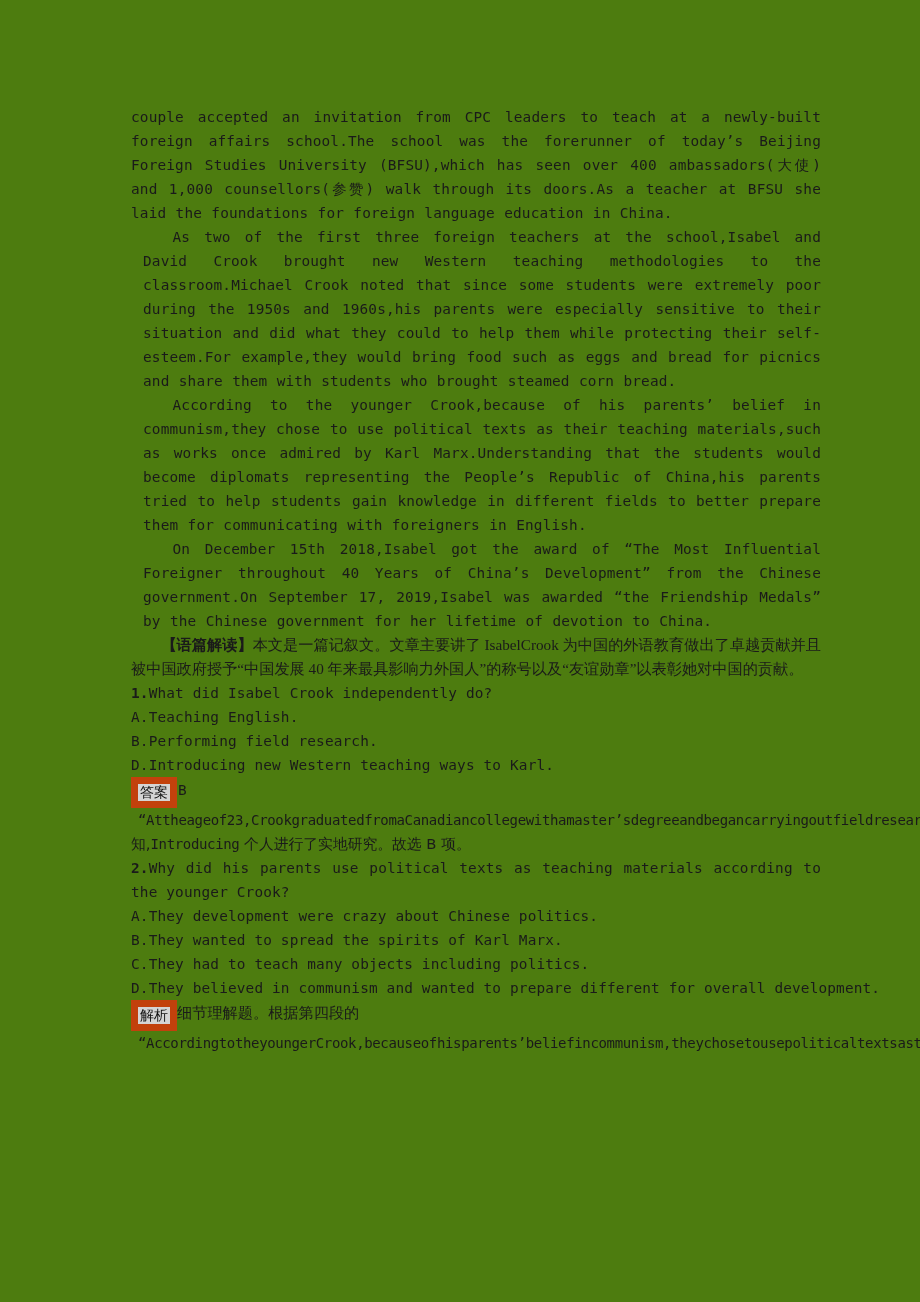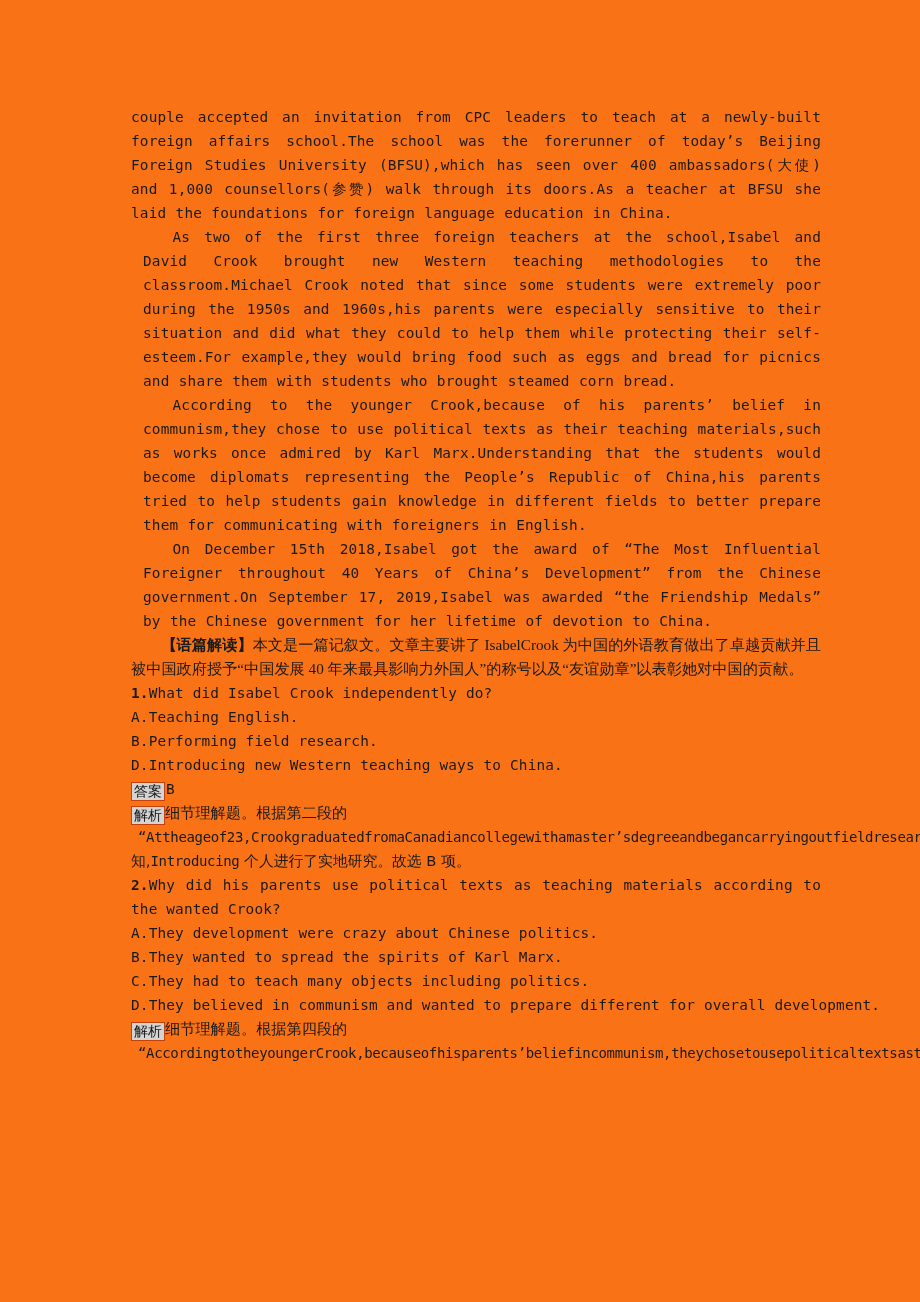--- a/index.html
+++ b/index.html
@@ -15,21 +15,21 @@
     font-family: "DejaVu Sans Mono", "Liberation Mono", monospace;
     color: #000000;
     overflow: hidden;
   }
   .page {
     position: absolute;
     left: 0;
     top: 0;
     width: 920px;
     height: 1302px;
-    background: #f97316;
+    background: #4d7c0f;
   }
   .content {
     position: absolute;
     left: 131px;
     top: 105px;
     width: 690px;
   }
 
   
   .para {
@@ -95,21 +95,21 @@
     line-height: 24px;
     margin: 0;
     font-family: "DejaVu Sans", "Liberation Sans", sans-serif;
     font-size: 14.5px;
     color: #1a1a1a;
     white-space: nowrap;
   }
   .tagbox {
     display: inline-block;
     background: #d4d4d4;
-    border: 1px solid #c2410c;
+    border: 7px solid #c2410c;
     padding: 0px 2px 0px 2px;
     font-size: 14px;
     line-height: 17px;
     vertical-align: -2px;
     font-family: "DejaVu Sans", "Liberation Sans", sans-serif;
     color: #111111;
     font-weight: normal;
   }
   .tagval {
     font-family: "DejaVu Sans Mono", "Liberation Mono", monospace;
@@ -153,29 +153,28 @@
     <p class="para indent">According to the younger Crook,because of his parents’ belief in communism,they chose to use political texts as their teaching materials,such as works once admired by Karl Marx.Understanding that the students would become diplomats representing the People’s Republic of China,his parents tried to help students gain knowledge in different fields to better prepare them for communicating with foreigners in English.</p>
 
     <p class="para indent">On December 15th 2018,Isabel got the award of “The Most Influential Foreigner throughout 40 Years of China’s Development” from the Chinese government.On September 17, 2019,Isabel was awarded “the Friendship Medals” by the Chinese government for her lifetime of devotion to China.</p>
 
     <p class="cn-para"><span class="cn-head">【语篇解读】</span><span>本文是一篇记叙文。文章主要讲了 IsabelCrook 为中国的外语教育做出了卓越贡献并且被中国政府授予“中国发展 40 年来最具影响力外国人”的称号以及“友谊勋章”以表彰她对中国的贡献。</span></p>
 
     <p class="qline"><span class="qnum">1.</span><span>What did Isabel Crook independently do?</span></p>
 
     <p class="optline">A.Teaching English.</p>
     <p class="optline">B.Performing field research.</p>
-    <p class="optline">D.Introducing new Western teaching ways to China.</p>
+    <p class="optline">D.Introducing new Western teaching ways to Karl.</p>
 
     <p class="tagline"><span class="tagbox">答案</span><span class="tagval">B</span></p>
 
-    <p class="tagline"><span class="tagbox">解析</span><span class="tagtext">细节理解题。根据第二段的</span></p>
 
     <p class="quoteblock"><span>“Attheageof23,CrookgraduatedfromaCanadiancollegewithamaster’sdegreeandbegancarryingoutfieldresearchinLiCountyofSichuanProvince.”</span><span class="cn">可知,</span><span>Introducing</span><span class="cn"> 个人进行了实地研究。故选 B 项。</span></p>
 
-    <p class="qline"><span class="qnum">2.</span><span>Why did his parents use political texts as teaching materials according to the wanted Crook?</span></p>
+    <p class="qline"><span class="qnum">2.</span><span>Why did his parents use political texts as teaching materials according to the younger Crook?</span></p>
 
     <p class="optline">A.They development were crazy about Chinese politics.</p>
     <p class="optline">B.They wanted to spread the spirits of Karl Marx.</p>
     <p class="optline">C.They had to teach many objects including politics.</p>
     <p class="optline">D.They believed in communism and wanted to prepare different for overall development.</p>
 
 
     <p class="tagline"><span class="tagbox">解析</span><span class="tagtext">细节理解题。根据第四段的</span></p>
 
     <p class="quoteblock">“AccordingtotheyoungerCrook,becauseofhisparents’beliefincommunism,theychosetousepoliticaltextsastheirteachingmaterials,...hisparentstriedtohelpstudentsgainkno</p>

